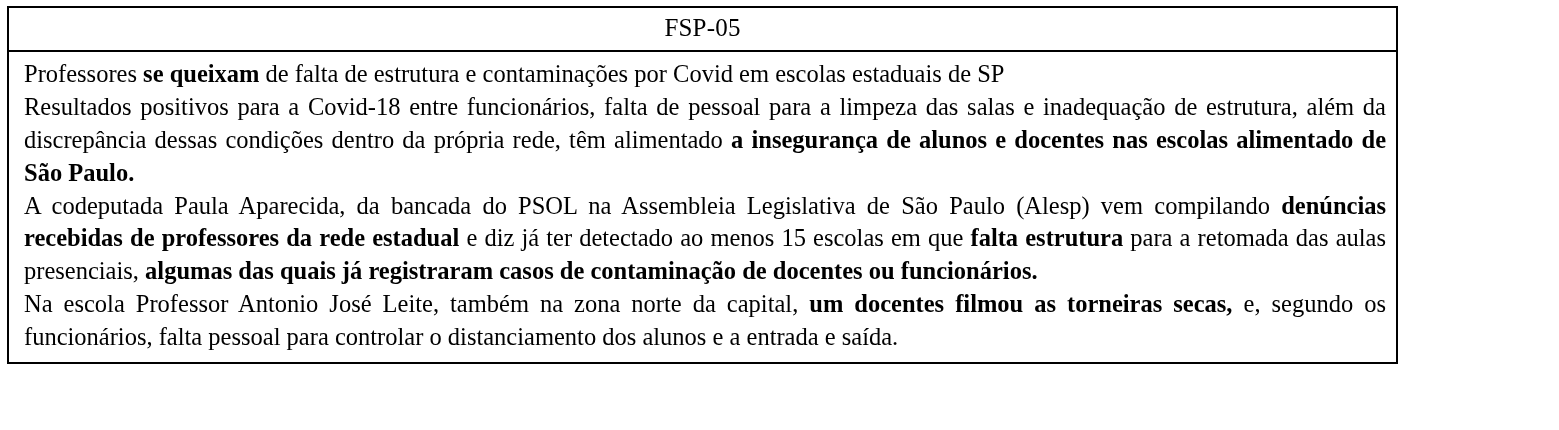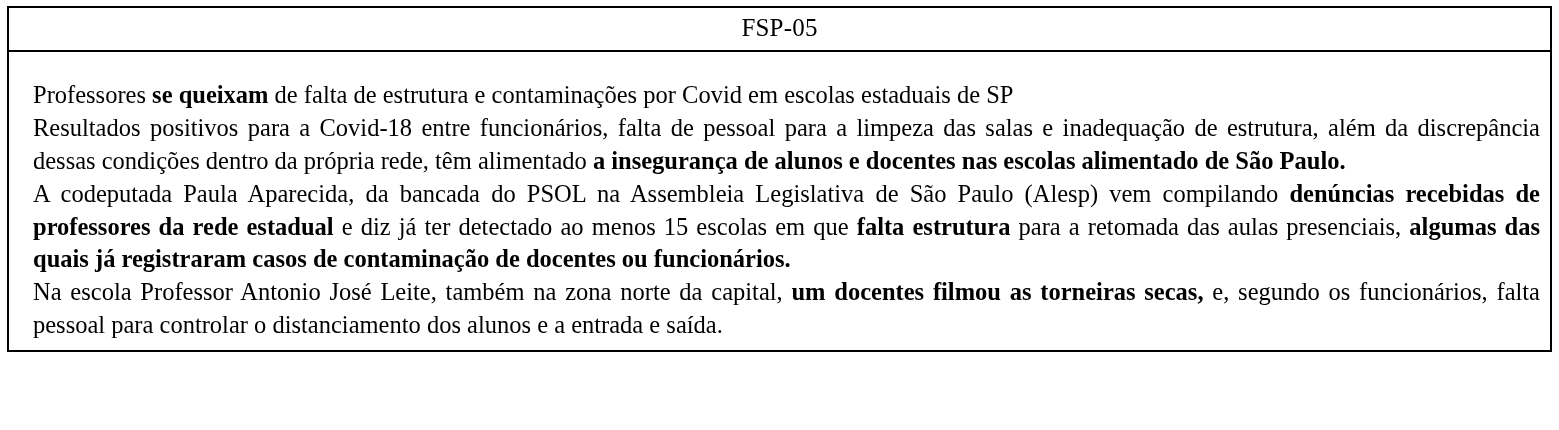--- a/index.html
+++ b/index.html
@@ -8,39 +8,38 @@
     background: #ffffff;
   }
   body {
     width: 1559px;
     height: 430px;
     font-family: "Liberation Serif", serif;
     color: #000000;
   }
   .doc-box {
     box-sizing: border-box;
-    width: 1545px;
+    width: 1391px;
     margin: 6px 7px 0 7px;
     border: 2px solid #000000;
     background: #ffffff;
   }
   .doc-header {
     box-sizing: border-box;
     width: 100%;
     border-bottom: 2px solid #000000;
     text-align: center;
     font-size: 25px;
     line-height: 1.35;
     padding: 3px 0 5px 0;
     letter-spacing: 0.2px;
   }
   .doc-body {
     box-sizing: border-box;
-    padding: 6px 10px 8px 24px;
-    margin-top: 21px;
+    padding: 6px 10px 8px 15px;
   }
   .para {
     font-size: 24.5px;
     line-height: 1.345;
     text-align: justify;
     text-align-last: left;
     margin: 0;
     hyphens: manual;
   }
   .para b { font-weight: bold; }

